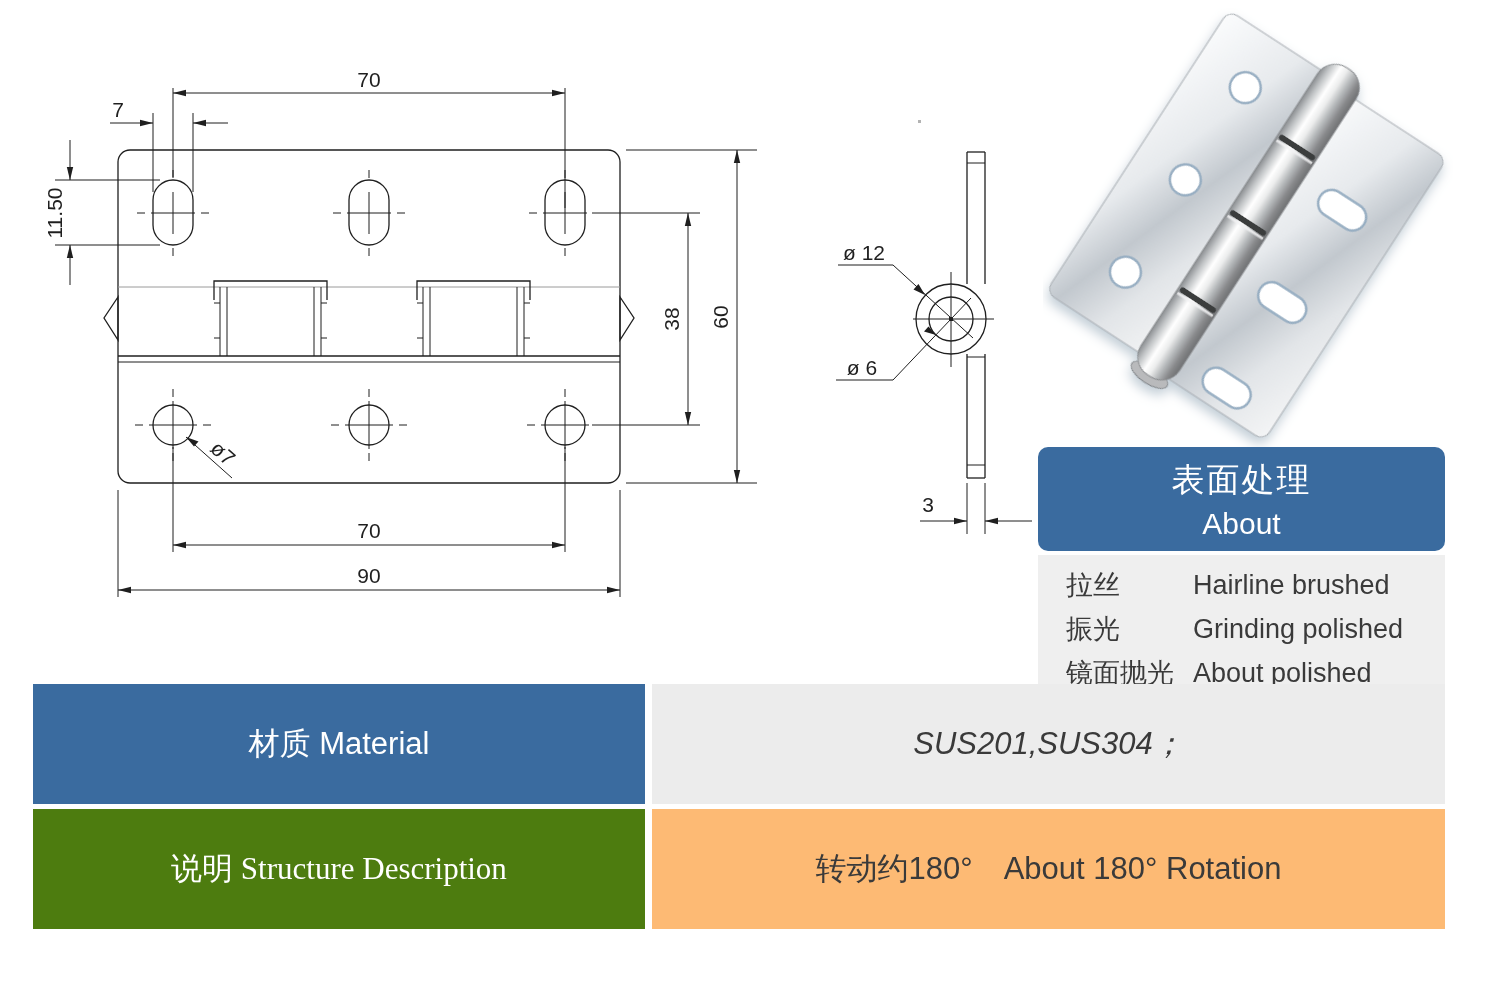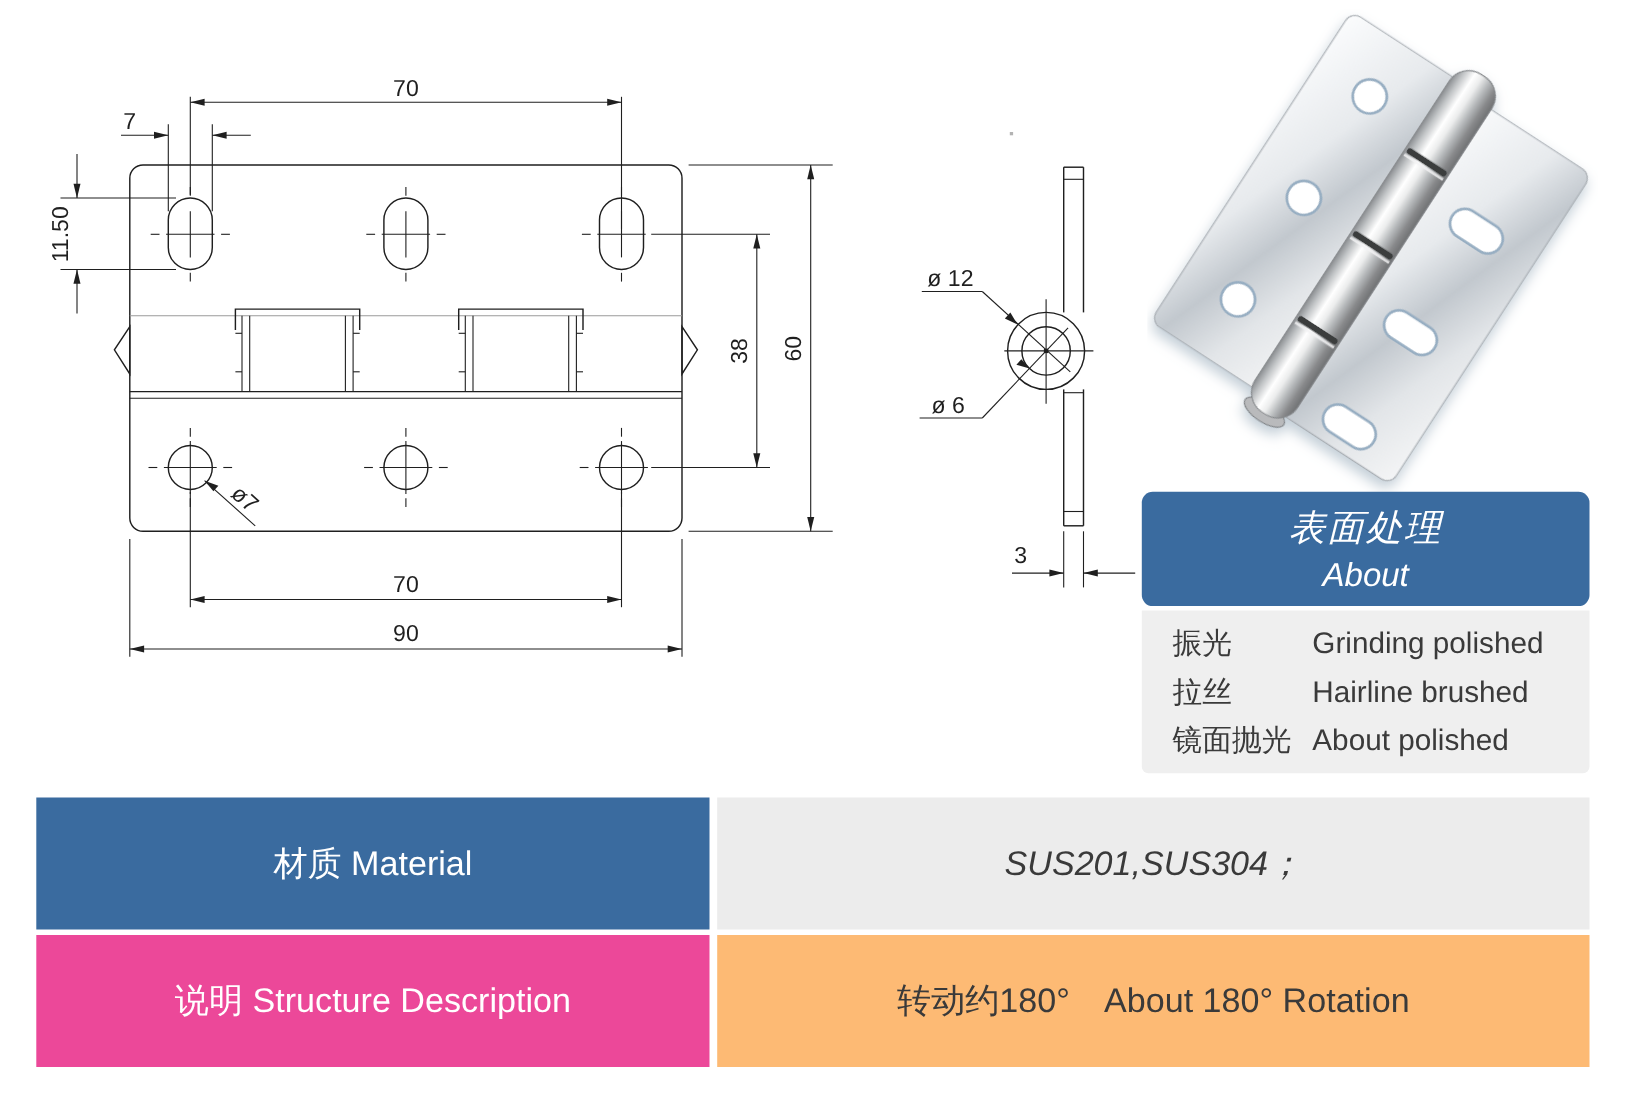--- a/index.html
+++ b/index.html
@@ -4,30 +4,30 @@
 <style>
   html,body{margin:0;padding:0;background:#fff;}
   .page{position:relative;width:1485px;height:996px;background:#fff;overflow:hidden;
         font-family:"Liberation Sans",sans-serif;}
   svg text{font-family:"Liberation Sans",sans-serif;}
   .cad{position:absolute;left:0;top:0;}
   .photo{position:absolute;left:1043px;top:8px;}
   
   .finish-panel{position:absolute;left:1038px;top:447px;width:407px;}
   .finish-header{height:104px;border-radius:10px;display:flex;flex-direction:column;
-                 align-items:center;justify-content:center;color:#fff;font-style:italic;}
+                 align-items:center;justify-content:center;color:#fff;}
   .finish-title-zh{font-size:33px;letter-spacing:2px;}
   .finish-title-en{font-size:30px;margin-top:4px;}
   .finish-body{margin-top:4px;height:148px;border-radius:0 0 6px 6px;
                display:flex;flex-direction:column;justify-content:space-evenly;
                padding:4px 0;box-sizing:border-box;}
   .finish-row{display:flex;align-items:center;padding-left:28px;font-size:27px;color:#3a3a3a;}
   .finish-row .zh{width:127px;flex:none;}
   
-  .spec-table{position:absolute;left:33px;top:725px;width:1412px;
+  .spec-table{position:absolute;left:33px;top:684px;width:1412px;
               display:flex;flex-direction:column;gap:5px;}
   .spec-row{display:flex;gap:7px;height:120px;}
   .spec-label{width:612px;flex:none;display:flex;align-items:center;justify-content:center;
               color:#fff;font-size:31px;}
   .spec-value{flex:1;display:flex;align-items:center;justify-content:center;
               color:#3a3a3a;font-size:31px;}
   .speck{position:absolute;left:918px;top:120px;width:3px;height:3px;background:#b3b3b3;}
 </style>
 </head>
 <body>
@@ -294,38 +294,38 @@
     </g>
   </svg>
 
   <div class="finish-panel">
     <div class="finish-header" style="background: rgb(58, 107, 159);">
       <div class="finish-title-zh">表面处理</div>
       <div class="finish-title-en">About</div>
     </div>
     <div class="finish-body" style="background: rgb(239, 239, 239);">
       <div class="finish-row">
+        <span class="zh">拉丝</span>
+        <span class="en">Hairline brushed</span>
+      </div>
+      <div class="finish-row">
         <span class="zh">振光</span>
         <span class="en">Grinding polished</span>
-      </div>
-      <div class="finish-row">
-        <span class="zh">拉丝</span>
-        <span class="en">Hairline brushed</span>
       </div>
       <div class="finish-row">
         <span class="zh">镜面抛光</span>
         <span class="en">About polished</span>
       </div>
     </div>
   </div>
 
   <div class="spec-table">
     <div class="spec-row">
       <div class="spec-label" style="background: rgb(58, 107, 159);">材质 Material</div>
       <div class="spec-value" style="background: rgb(236, 236, 236); font-style: italic;">SUS201,SUS304；</div>
     </div>
     <div class="spec-row">
-      <div class="spec-label" style="background: #ec4899;">说明 Structure Description</div>
+      <div class="spec-label" style="background: #4d7c0f; font-family: Liberation Serif, serif;">说明 Structure Description</div>
       <div class="spec-value" style="background: #fdba74;">转动约180°　About 180° Rotation</div>
     </div>
   </div>
 
 </div>
 
 </body></html>

